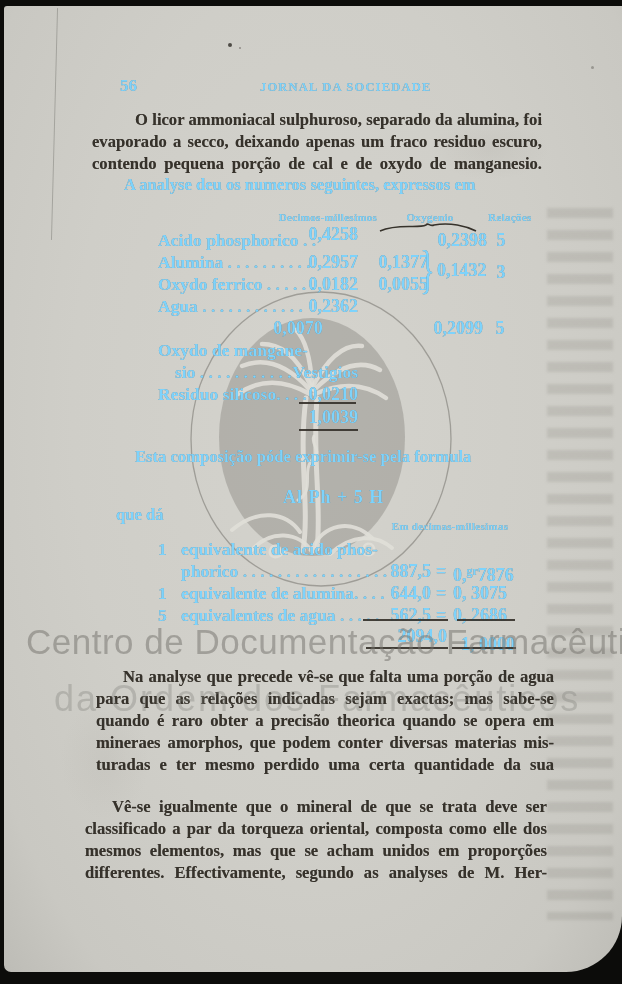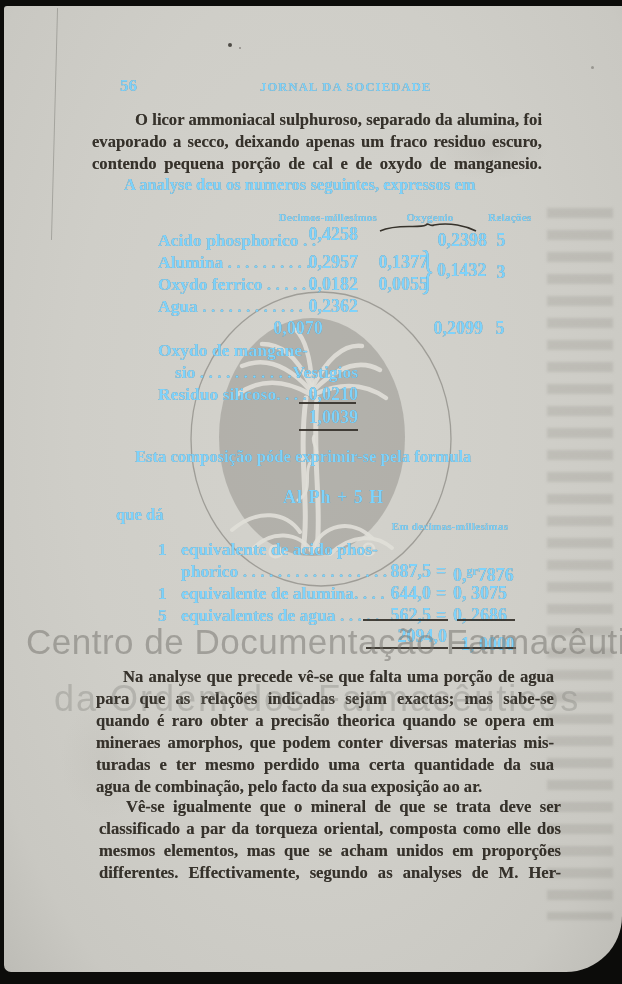--- a/index.html
+++ b/index.html
@@ -162,24 +162,23 @@
     <div class="t num-f" style="left:461px;top:625px;margin-top:8px;">1, 0000</div>
     <div class="rule" style="left:366px;top:647px;width:82px;"></div>
     <div class="rule" style="left:452px;top:647px;width:64px;"></div>
 
     <div class="para" style="left:96px;top:666px;width:458px;">
       <div class="pline" style="padding-left:27px;">Na analyse que precede vê-se que falta uma porção de agua</div>
       <div class="pline">para que as relações indicadas sejam exactas; mas sabe-se</div>
       <div class="pline">quando é raro obter a precisão theorica quando se opera em</div>
       <div class="pline">mineraes amorphos, que podem conter diversas materias mis-</div>
       <div class="pline">turadas e ter mesmo perdido uma certa quantidade da sua</div>
-      <div class="pline nj">agua de combinação, pelo facto da sua exposição ao ar.</div>
     </div>
 
-    <div class="para" style="left:99px;top:796px;width:462px;">
+    <div class="para" style="left:85px;top:796px;width:462px;">
       <div class="pline" style="padding-left:27px;">Vê-se igualmente que o mineral de que se trata deve ser</div>
       <div class="pline">classificado a par da torqueza oriental, composta como elle dos</div>
       <div class="pline">mesmos elementos, mas que se acham unidos em proporções</div>
       <div class="pline">differentes. Effectivamente, segundo as analyses de M. Her-</div>
     </div>
   </div>
 
   <div class="wm wm1">Centro de Documentação Farmacêutica</div>
   <div class="wm wm2">da Ordem dos Farmacêuticos</div>
 </div>

